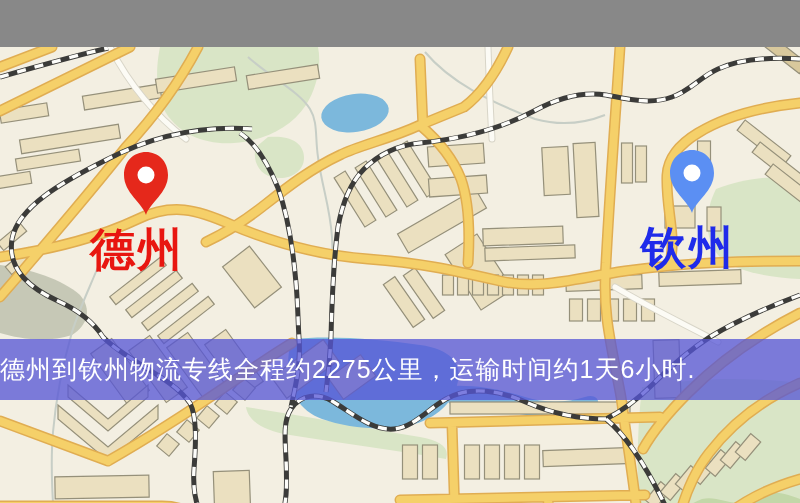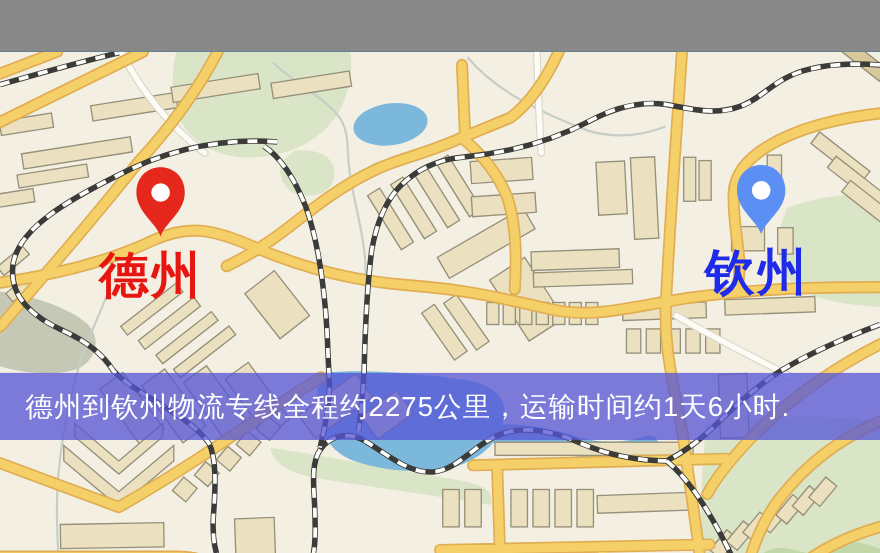--- a/index.html
+++ b/index.html
@@ -16,21 +16,21 @@
   .wroad-c{fill:none;stroke:#D8D5C8;stroke-width:7;stroke-linecap:round;}
   .wroad-f{fill:none;stroke:#FCFBF5;stroke-width:5;stroke-linecap:round;}
   .yroad-c{fill:none;stroke:#E0AD52;stroke-width:11;stroke-linecap:round;stroke-linejoin:round;}
   .yroad-f{fill:none;stroke:#F5D069;stroke-width:8;stroke-linecap:round;stroke-linejoin:round;}
   .rail-b{fill:none;stroke:#3B3B39;stroke-width:5;}
   .rail-d{fill:none;stroke:#FDFDFA;stroke-width:3.4;stroke-dasharray:9 9;}
   .city-label{font-family:"Liberation Serif",serif;font-weight:bold;font-size:45px;letter-spacing:2px;}
   
   .banner{position:absolute;left:0;top:292px;width:800px;height:61px;
           background:rgba(86,86,214,0.76);display:flex;align-items:center;
-          box-sizing:border-box;padding-left:23px;}
+          box-sizing:border-box;}
   .banner span{color:#FFFFFF;font-size:25px;letter-spacing:1px;white-space:nowrap;}
 </style>
 </head>
 <body>
 
 <div class="stage">
   <svg width="800" height="503" viewBox="0 0 800 503">
     <defs>
       <path id="pinshape" d="M0,0 C-3.5,-12 -22,-22 -22,-40 C-22,-54 -12,-63 0,-63 C12,-63 22,-54 22,-40 C22,-22 3.5,-12 0,0 Z"></path>
       <path id="yroads" d="M0,20 L52,0 M0,64 L130,0

